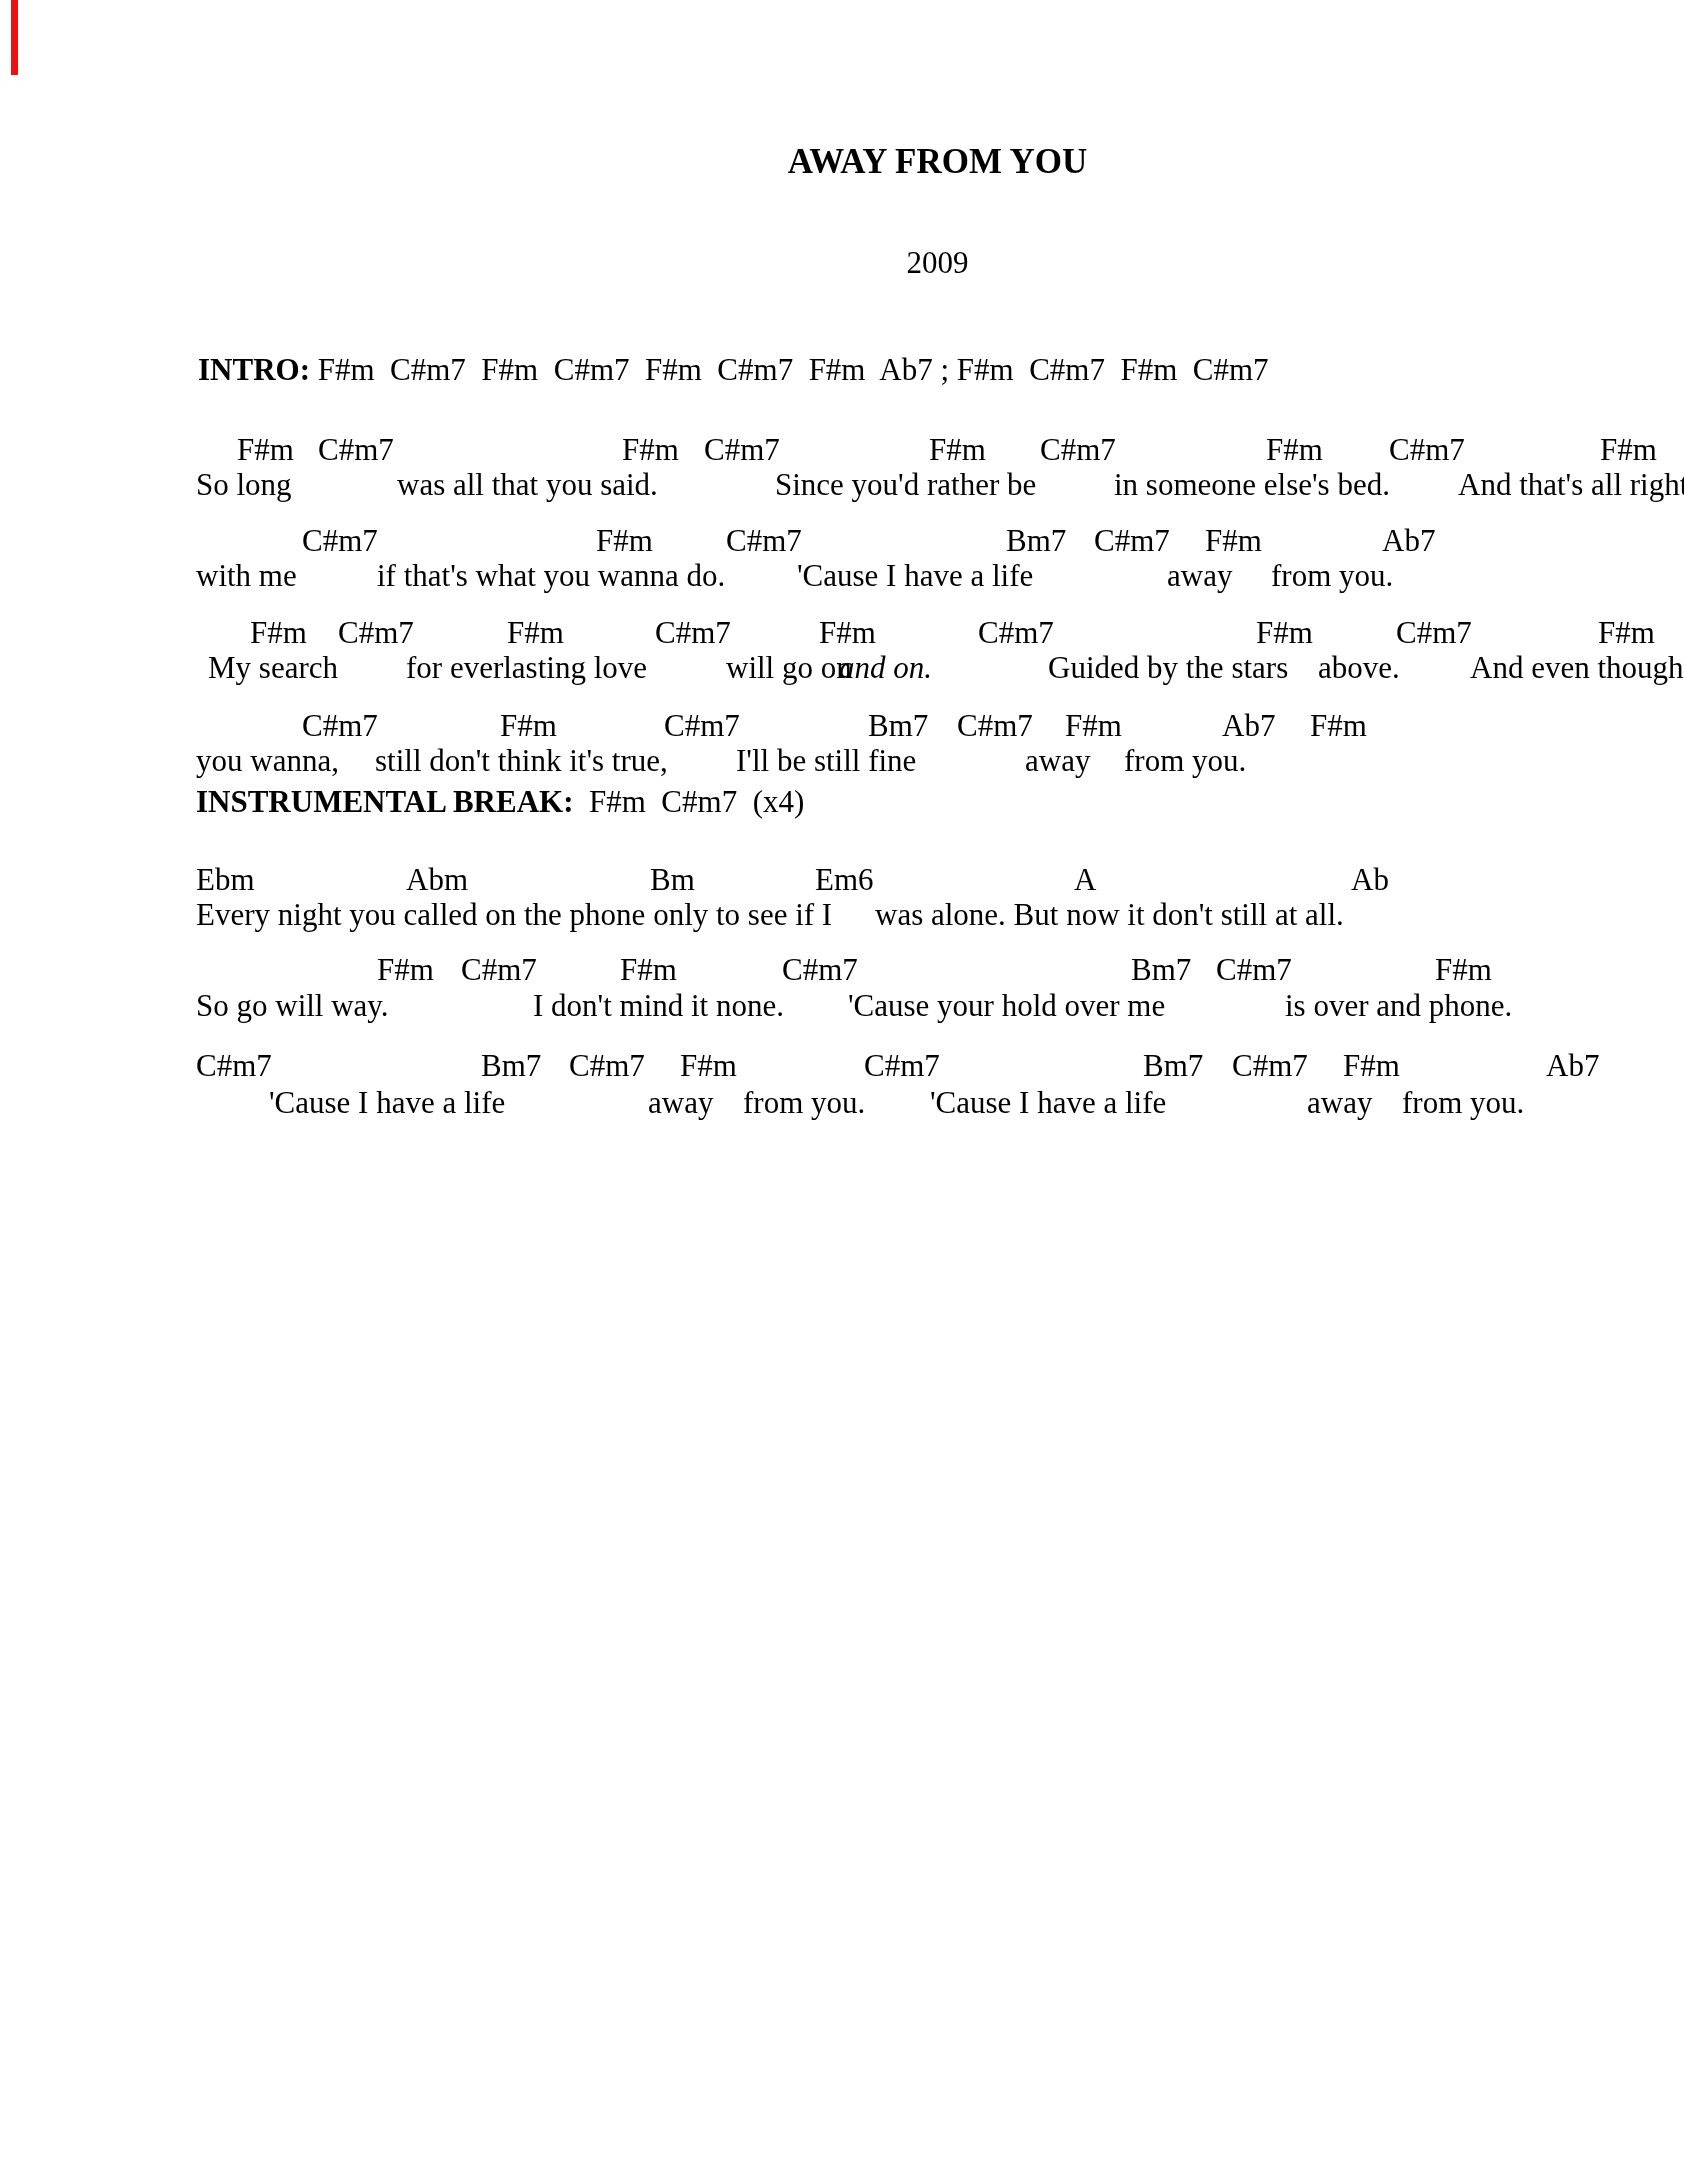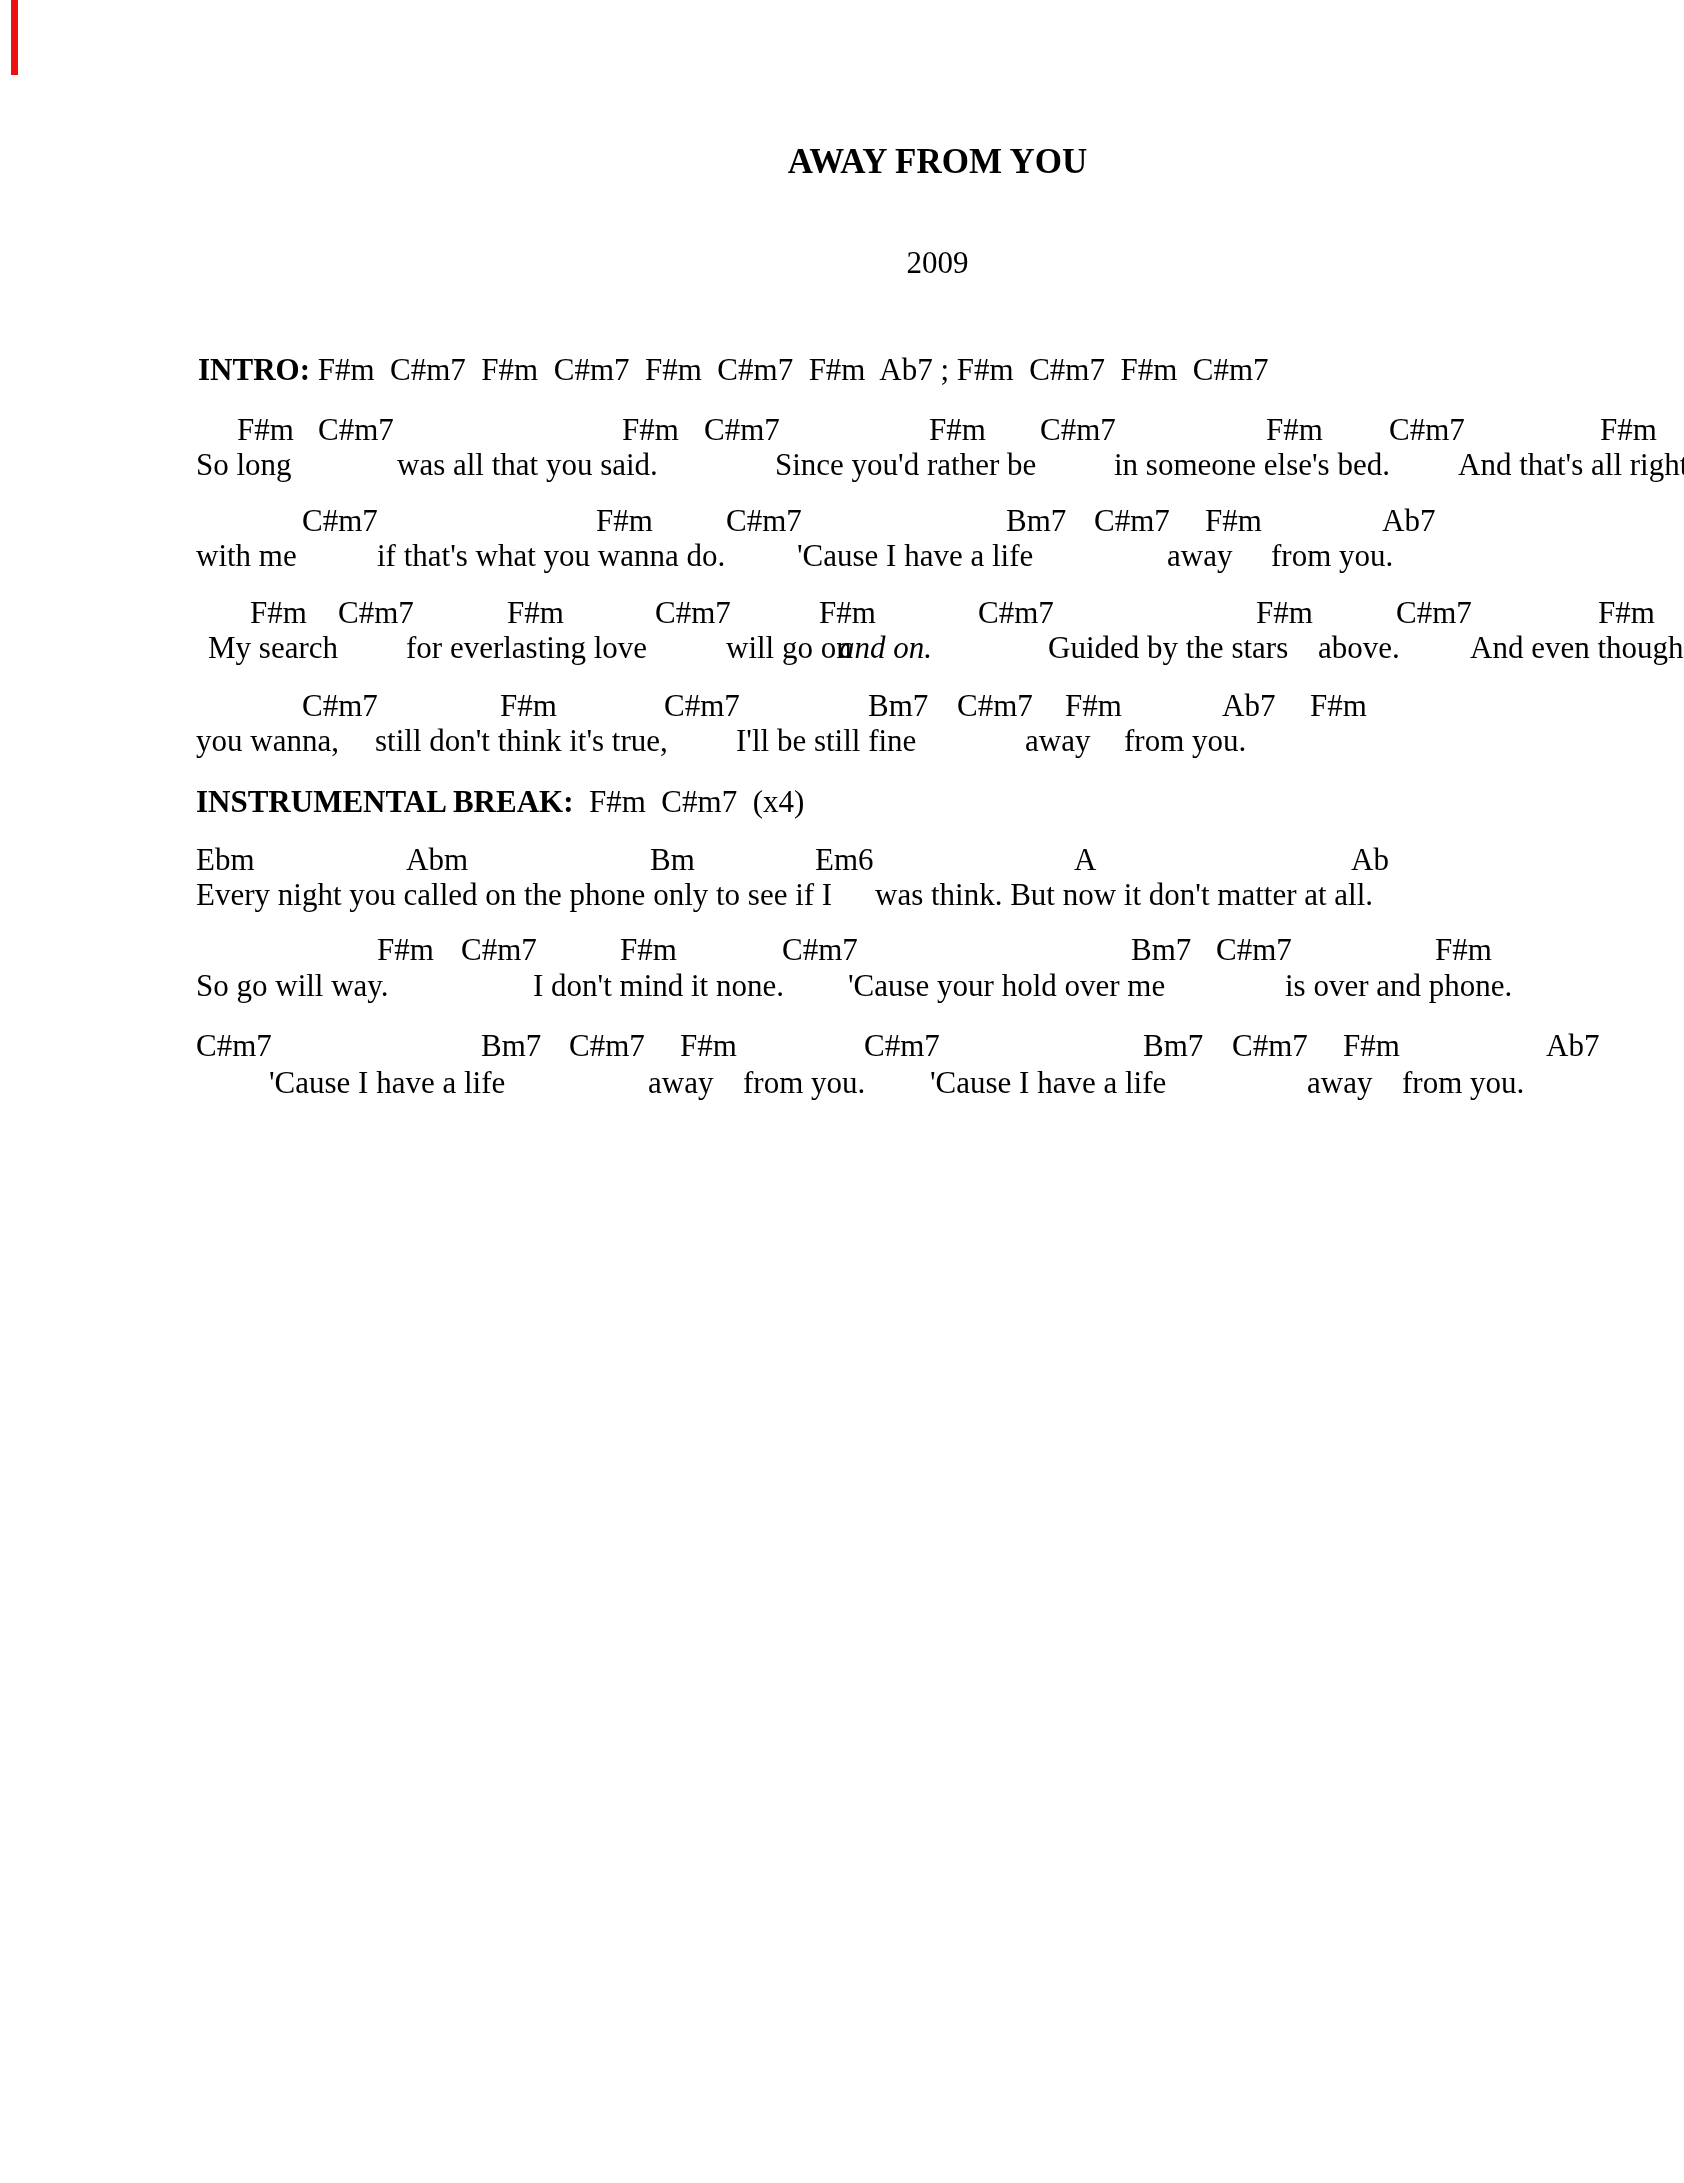--- a/index.html
+++ b/index.html
@@ -36,20 +36,21 @@
   }
   .intro-line { left: 198px; top: 352px; }
   .instr-line { left: 196px; top: 784px; }
   .bold-label { font-weight: bold; }
   .line {
     position: absolute;
     left: 0;
     width: 100%;
     height: 35px;
     line-height: 35px;
+    margin-top: 20px;
   }
   .seg {
     position: absolute;
     white-space: pre;
   }
 </style>
 </head>
 <body>
 
 <div class="page">
@@ -137,21 +138,21 @@
       <div class="line" style="top: 842px;">
         <span class="seg" style="left: 196px;">Ebm</span>
         <span class="seg" style="left: 406px;">Abm</span>
         <span class="seg" style="left: 650px;">Bm</span>
         <span class="seg" style="left: 815px;">Em6</span>
         <span class="seg" style="left: 1074px;">A</span>
         <span class="seg" style="left: 1351px;">Ab</span>
       </div>
       <div class="line" style="top: 877px;">
         <span class="seg" style="left: 196px;">Every night you called on the phone only to see if I</span>
-        <span class="seg" style="left: 875px;">was think. But now it don't matter at all.</span>
+        <span class="seg" style="left: 875px;">was alone. But now it don't still at all.</span>
       </div>
       <div class="line" style="top: 932px;">
         <span class="seg" style="left: 377px;">F#m</span>
         <span class="seg" style="left: 461px;">C#m7</span>
         <span class="seg" style="left: 620px;">F#m</span>
         <span class="seg" style="left: 782px;">C#m7</span>
         <span class="seg" style="left: 1131px;">Bm7</span>
         <span class="seg" style="left: 1216px;">C#m7</span>
         <span class="seg" style="left: 1435px;">F#m</span>
       </div>

